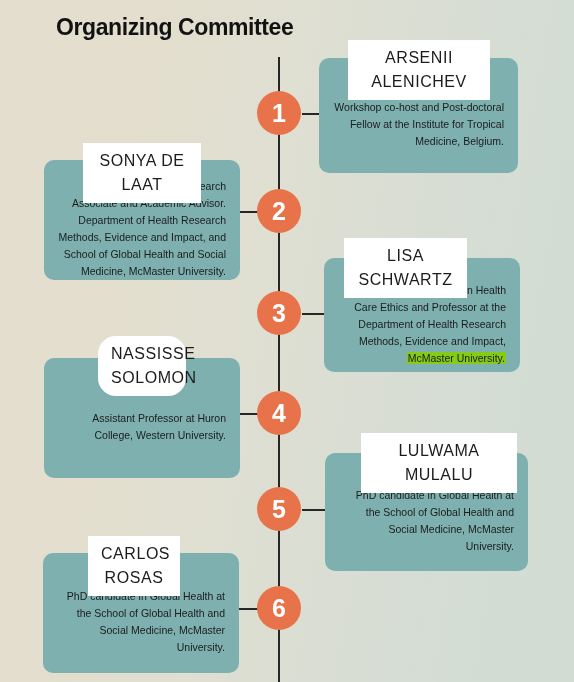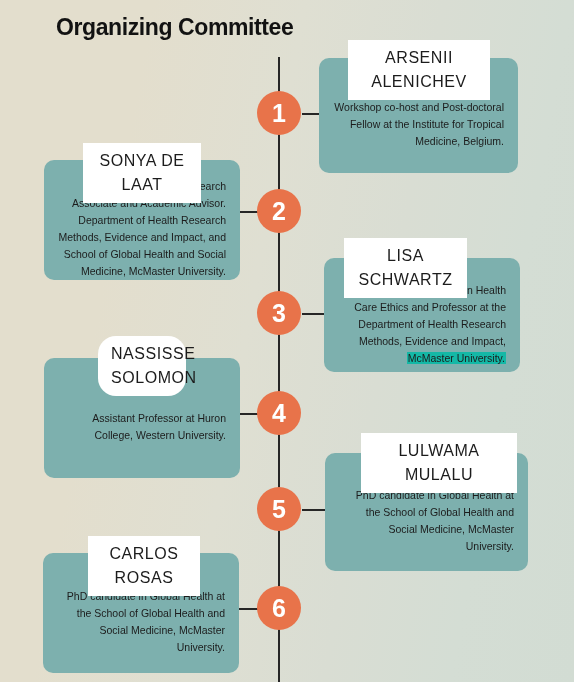--- a/index.html
+++ b/index.html
@@ -81,21 +81,21 @@
 
   .card-body {
     font-size:10.5px;
     line-height:1.62;
     color:#1c1c1c;
     text-align:right;
     font-family:"Liberation Sans", sans-serif;
   }
 
   .hl {
-    background:#14b8a6;
+    background:#84cc16;
     padding:0 1px;
   }
 
   
   .nameplate {
     position:absolute;
     background:#ffffff;
     color:#1c1c1c;
     font-size:16px;
     letter-spacing:0.55px;
@@ -159,16 +159,16 @@
 </div>
 <div class="nameplate" style="left:361px; top:433px; width:156px;">LULWAMA MULALU</div>
 <div class="marker" style="left:257px; top:487px;">
   <span>5</span>
 </div>
 
 <div class="connector" style="left:238px; top:608px; width:20px;"></div>
 <div class="card" style="left:43px; top:553px; width:196px; height:120px;">
   <div class="card-body">PhD candidate in Global Health at the School of Global Health and Social Medicine, McMaster University.</div>
 </div>
-<div class="nameplate" style="left:88px; top:536px; width:112px;">CARLOS ROSAS</div>
+<div class="nameplate" style="left:88px; top:536px; width:92px;">CARLOS ROSAS</div>
 <div class="marker" style="left:257px; top:586px;">
   <span>6</span>
 </div>
 
 </body></html>

